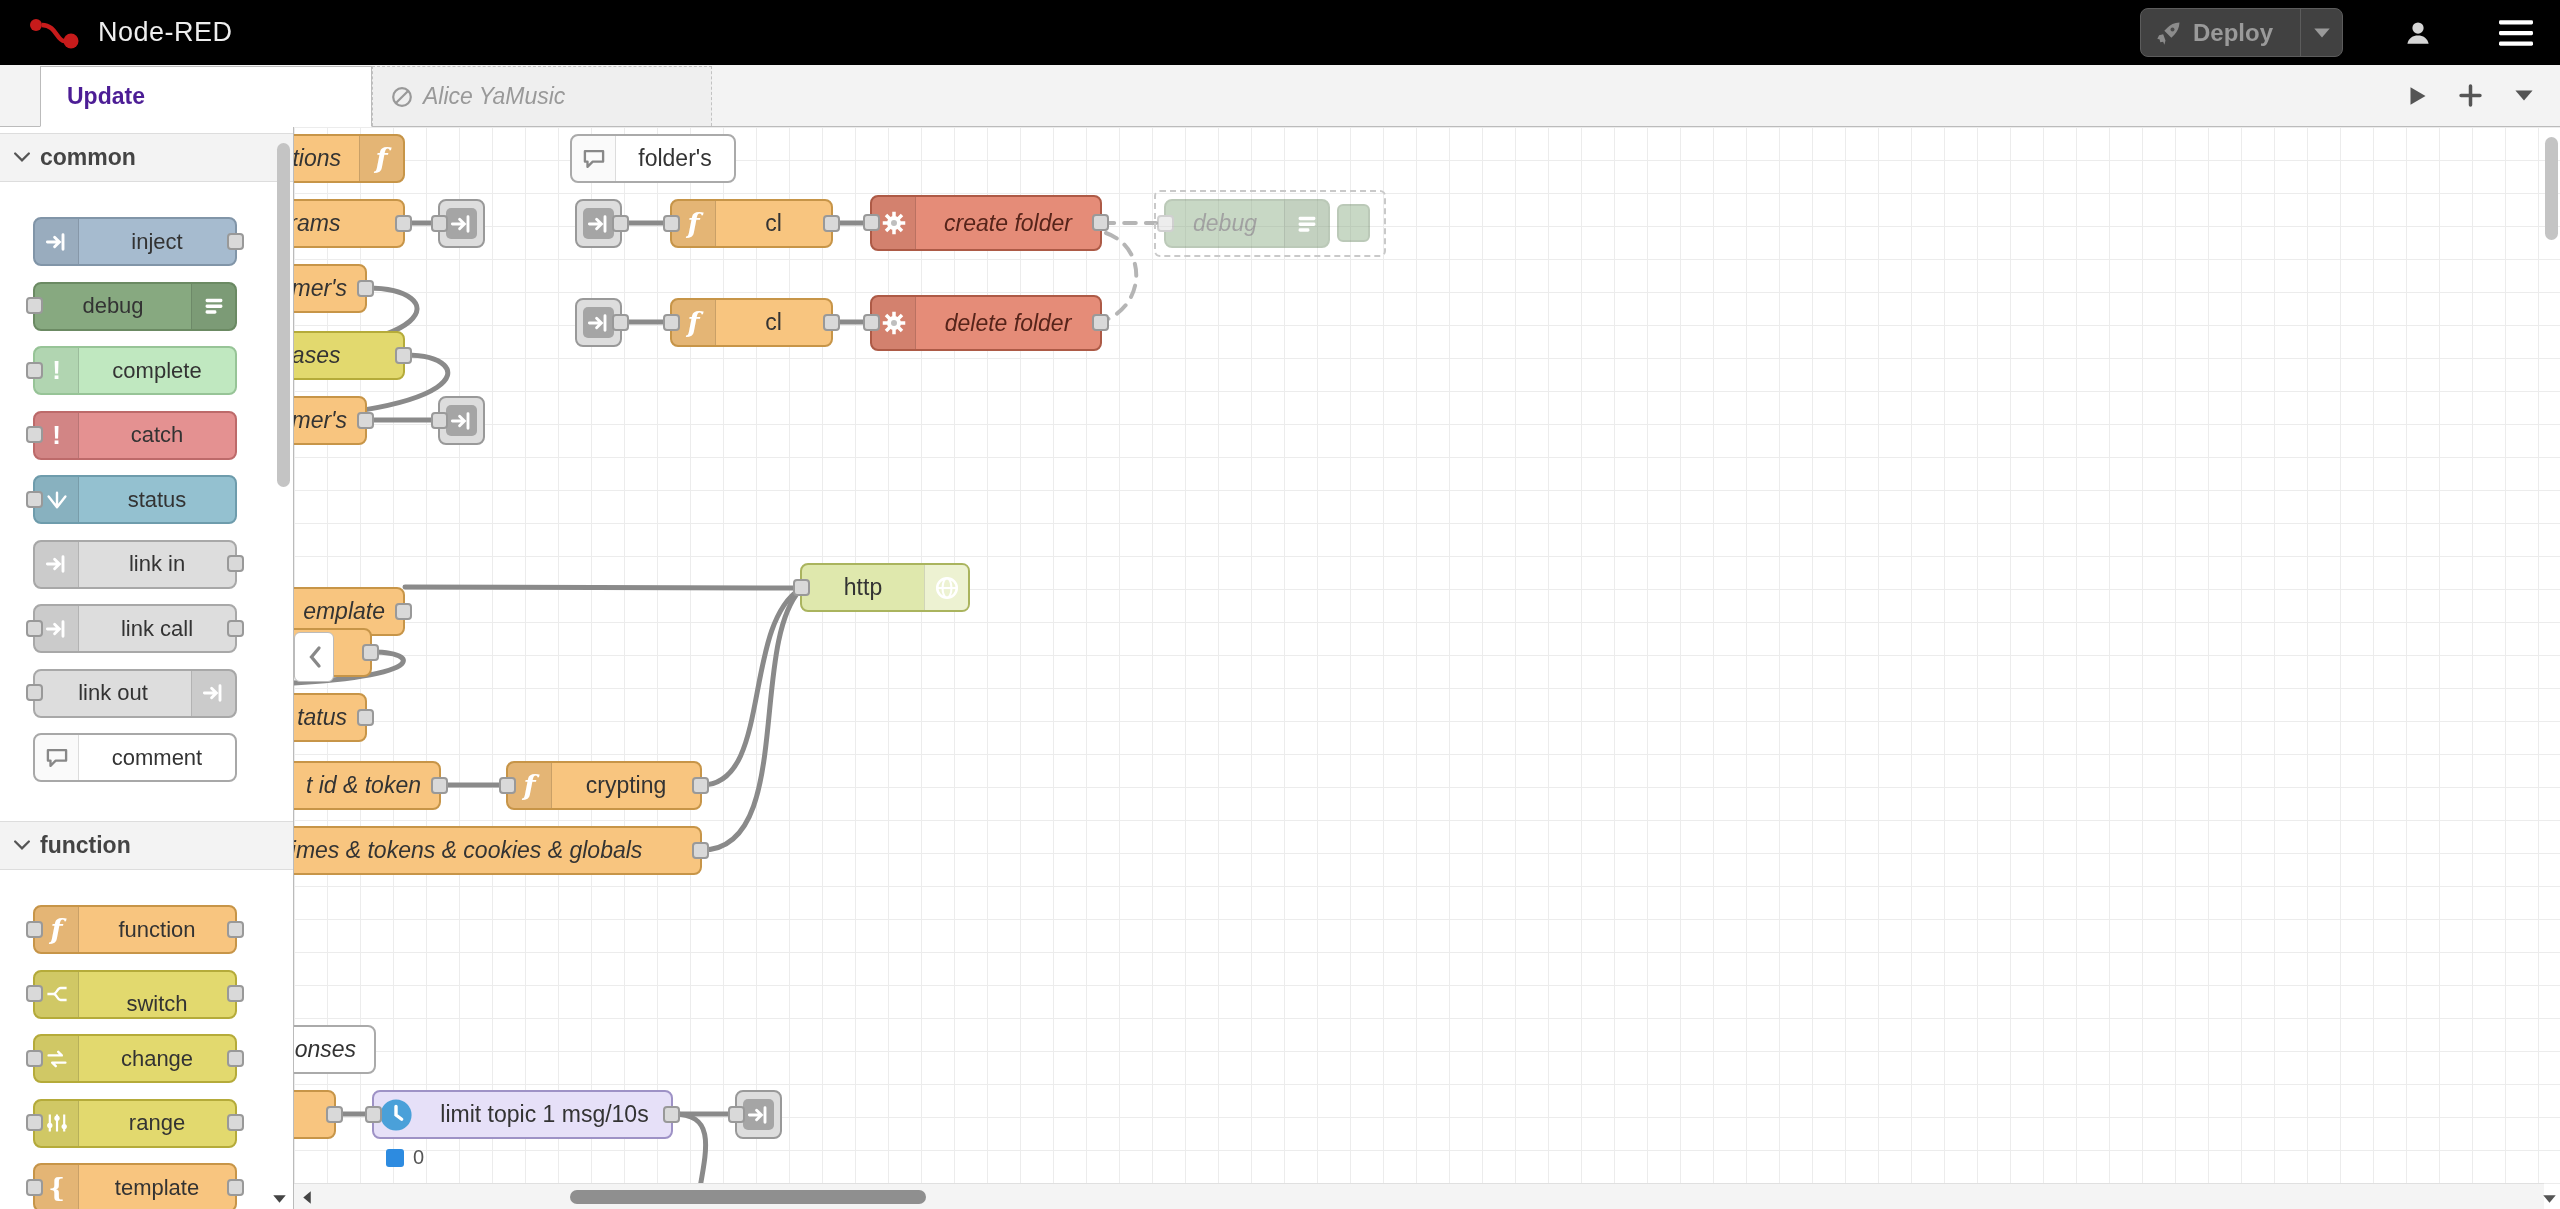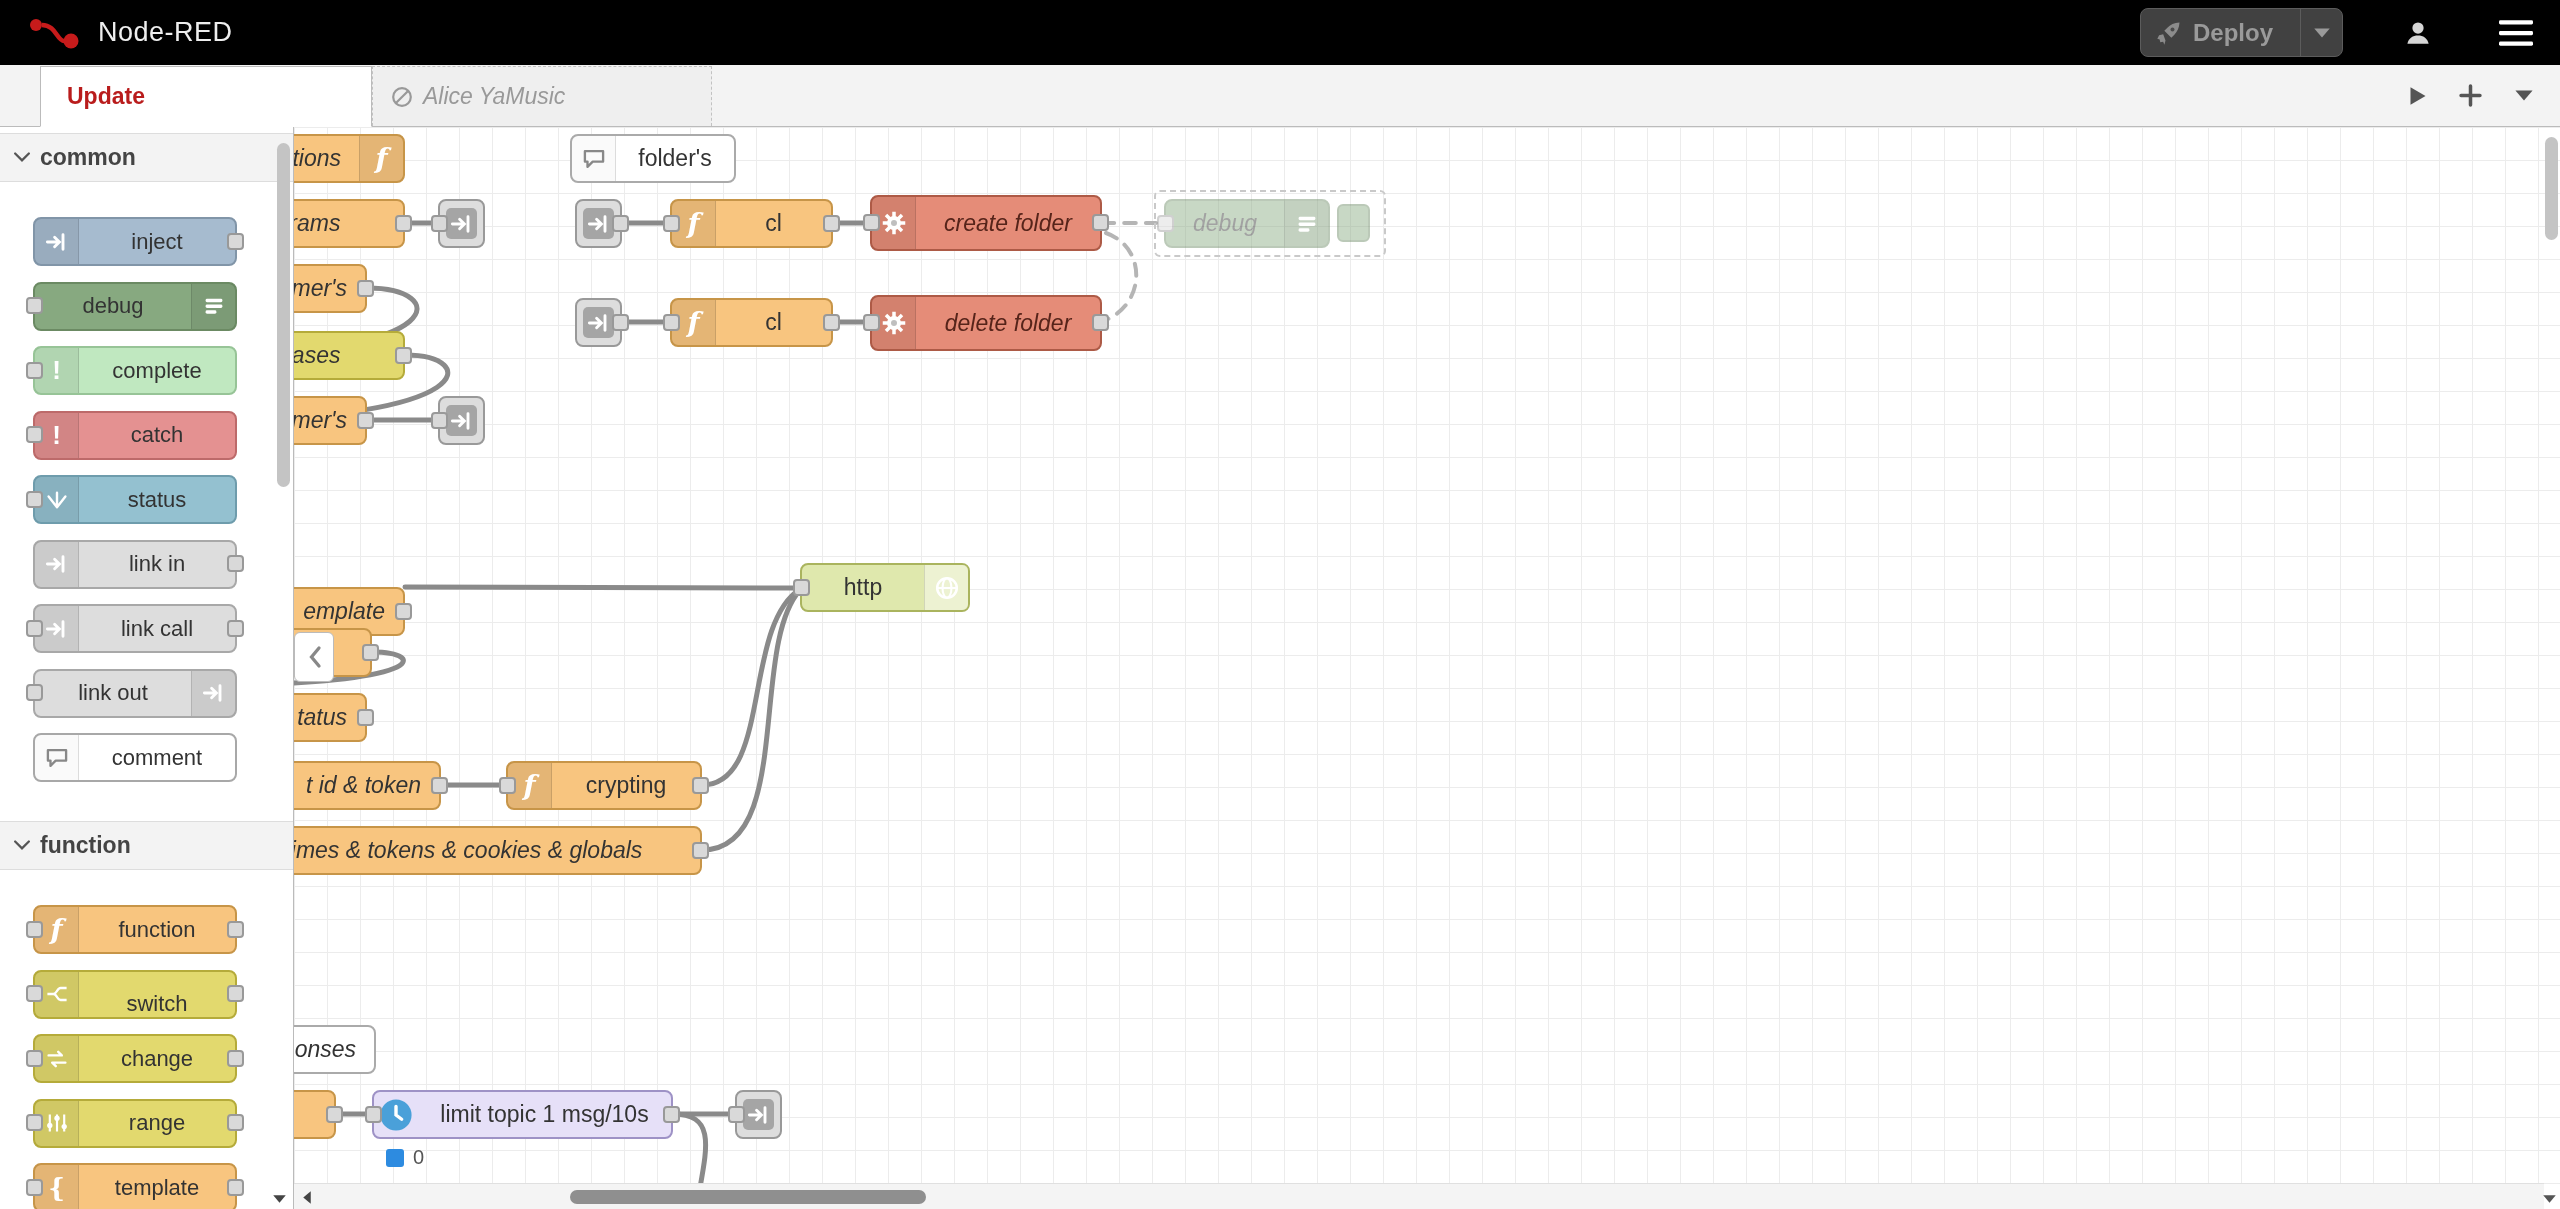--- a/index.html
+++ b/index.html
@@ -15,21 +15,21 @@
 .hbtn{position:absolute;top:12px;width:48px;height:42px;display:flex;align-items:center;justify-content:center;cursor:pointer}
 .user-btn{right:118px}
 .menu-btn{right:20px}
 
 .toolbar{position:absolute;left:0;top:65px;width:2560px;height:62px;background:#f3f3f3;border-bottom:1px solid #bbb;display:flex;z-index:90}
 .search{width:294px;height:100%;background:#fff;border-right:1px solid #ccc;display:flex;align-items:center;padding-left:14px;gap:10px;flex:none}
 .search input{border:none;outline:none;font-size:22px;color:#555;width:220px;background:transparent;font-family:inherit}
 .search input::placeholder{color:#b0b0b0}
 .tabs{display:flex;align-items:flex-end;height:100%;margin-left:40px}
 .tab{height:61px;display:flex;align-items:center;font-size:23px;cursor:pointer;white-space:nowrap}
-.tab.active{width:332px;background:#fff;border:1px solid #bbb;border-bottom:1px solid #fff;margin-bottom:-1px;color:#b91c1c;font-weight:bold;padding-left:26px;z-index:2}
+.tab.active{width:332px;background:#fff;border:1px solid #bbb;border-bottom:1px solid #fff;margin-bottom:-1px;color:#4c1d95;font-weight:bold;padding-left:26px;z-index:2}
 .tab.disabled{width:340px;background:#efefef;border:1px dashed #c2c2c2;border-bottom:none;color:#999;font-style:italic;padding-left:18px;gap:10px;height:60px}
 .tab-actions{margin-left:auto;display:flex;align-items:center;gap:30px;padding-right:26px}
 
 .palette{position:absolute;left:0;top:127px;width:294px;height:1082px;background:#fff;border-right:1px solid #bbb;overflow:hidden;z-index:80}
 .pal-cat{position:absolute;left:0;width:293px;height:49px;background:#f3f3f3;border-top:1px solid #ddd;border-bottom:1px solid #ddd;display:flex;align-items:center;padding-left:14px;gap:10px;font-size:23px;font-weight:bold;color:#444;cursor:pointer}
 .pal-item{position:absolute;left:33px;width:204px;height:49px;border-radius:8px;border:2px solid;display:flex;cursor:grab;font-size:22px;color:#333;background:#fff}
 .pal-scroll{position:absolute;right:3px;top:16px;width:13px;height:344px;background:#c4c4c4;border-radius:7px;z-index:85;cursor:pointer}
 .pal-down{position:absolute;right:6px;bottom:5px;z-index:85;cursor:pointer;display:flex}
 
 .icbox{width:44px;flex:none;display:flex;align-items:center;justify-content:center;background:rgba(0,0,0,0.08);color:#fff;align-self:stretch}

